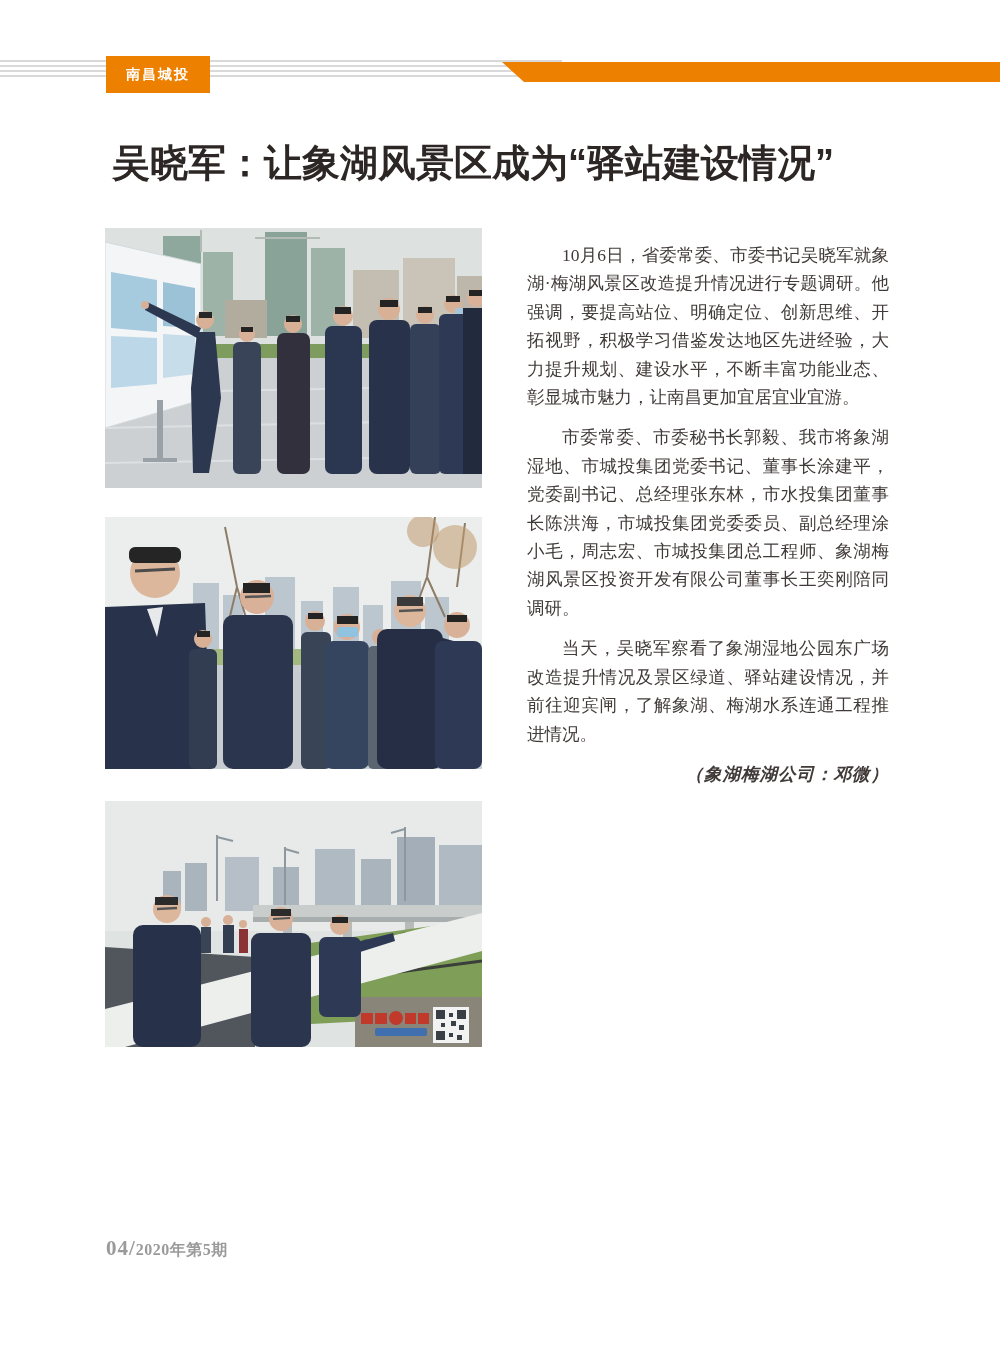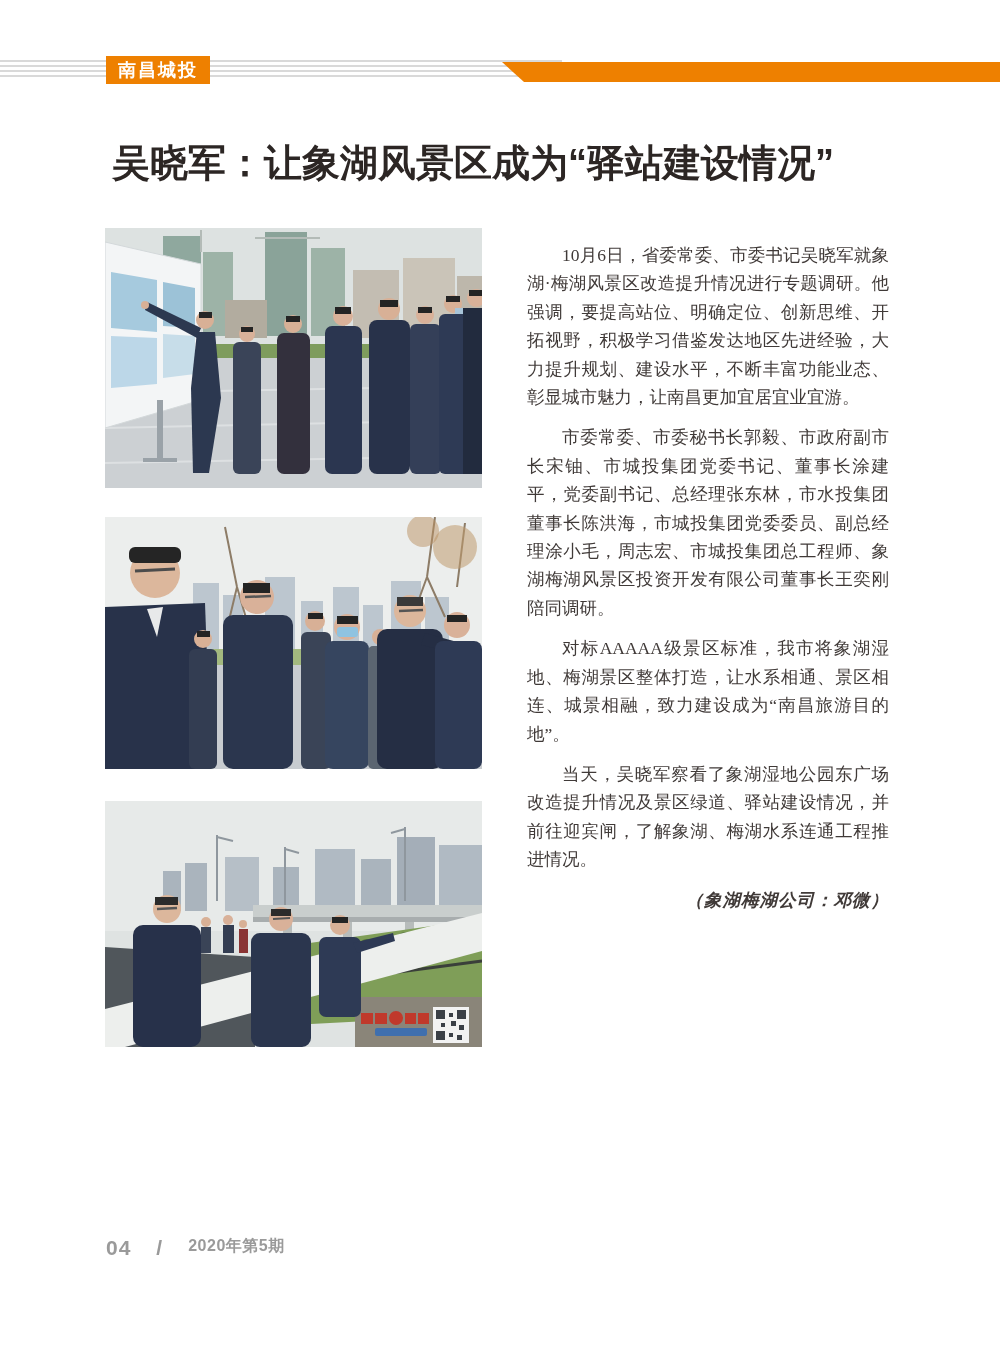--- a/index.html
+++ b/index.html
@@ -6,23 +6,23 @@
   body{
     width:1000px;height:1347px;position:relative;overflow:hidden;
     font-family:"Liberation Serif", serif;
   }
   .page{position:absolute;inset:0;background:#ffffff;}
 
   
   .stripes{position:absolute;left:0;top:60px;width:562px;}
   .stripes span{display:block;height:2px;background:var(--stripe-gray,#d9d9d9);margin-bottom:3px;}
   .header-tag{
-    position:absolute;left:106px;top:56px;width:104px;height:28px;
+    position:absolute;left:106px;top:56px;width:104px;height:37px;
     background:var(--accent-orange,#ee8000);color:#ffffff;
-    font-family:"Liberation Sans",sans-serif;font-weight:bold;font-size:18px;
+    font-family:"Liberation Sans",sans-serif;font-weight:bold;font-size:14px;
     letter-spacing:2px;display:flex;align-items:center;justify-content:center;
   }
   .header-band{
     position:absolute;top:62px;left:502px;right:0;height:20px;
     background:var(--accent-orange,#ee8000);
     clip-path:polygon(0 0,100% 0,100% 100%,22px 100%);
   }
 
   
   .title{
@@ -43,22 +43,22 @@
   .body-text{
     position:absolute;left:515px;top:229px;width:386px;
     font-size:17.5px;line-height:28.4px;color:var(--body-text,#403a38);
     text-align:justify;
   }
   .body-text p{margin:12px;text-indent:2em;}
   .byline{text-align:right;text-indent:0 !important;font-style:italic;letter-spacing:1px;font-weight:bold;}
 
   
   .footer{
-    position:absolute;left:106px;top:1236px;display:flex;align-items:flex-start;
-    color:var(--footer-gray,#999999);font-family:Liberation Sans, sans-serif;font-weight:bold;gap:25px;
+    position:absolute;left:106px;top:1236px;display:flex;align-items:flex-end;
+    color:var(--footer-gray,#999999);font-family:Liberation Serif, serif;font-weight:bold;
   }
   .footer .pnum{font-size:21px;letter-spacing:1px;}
   .footer .pslash{font-size:21px;margin:0 1px 0 0;}
   .footer .pissue{font-size:16px;letter-spacing:0.5px;}
 </style>
 </head>
 <body>
 
 <div class="page">
 
@@ -281,22 +281,21 @@
         <rect x="336" y="222" width="4" height="4" fill="#3a3f46"></rect>
         <rect x="354" y="224" width="5" height="5" fill="#3a3f46"></rect>
         <rect x="344" y="232" width="4" height="4" fill="#3a3f46"></rect>
         <rect x="352" y="234" width="5" height="5" fill="#3a3f46"></rect>
       </g>
     </svg>
   </figure>
 
   <section class="body-text">
     <p>10月6日，省委常委、市委书记吴晓军就象湖·梅湖风景区改造提升情况进行专题调研。他强调，要提高站位、明确定位、创新思维、开拓视野，积极学习借鉴发达地区先进经验，大力提升规划、建设水平，不断丰富功能业态、彰显城市魅力，让南昌更加宜居宜业宜游。</p>
-    <p>市委常委、市委秘书长郭毅、市政府副市长宋铀、市城投集团党委书记、董事长涂建平，党委副书记、总经理张东林，市水投集团董事长陈洪海，市城投集团党委委员、副总经理涂小毛，周志宏、市城投集团总工程师、象湖梅湖风景区投资开发有限公司董事长王奕刚陪同调研。</p>
-    <p>对标AAAAA级景区标准，我市将象湖湿地、梅湖景区整体打造，让水系相通、景区相连、城景相融，致力建设成为“南昌旅游目的地”。</p>
+    <p>市委常委、市委秘书长郭毅、我市将象湖湿地、市城投集团党委书记、董事长涂建平，党委副书记、总经理张东林，市水投集团董事长陈洪海，市城投集团党委委员、副总经理涂小毛，周志宏、市城投集团总工程师、象湖梅湖风景区投资开发有限公司董事长王奕刚陪同调研。</p>
     <p>当天，吴晓军察看了象湖湿地公园东广场改造提升情况及景区绿道、驿站建设情况，并前往迎宾闸，了解象湖、梅湖水系连通工程推进情况。</p>
     <p class="byline">（象湖梅湖公司：邓微）</p>
   </section>
 
   <footer class="footer">
     <span class="pnum">04</span>
     <span class="pslash">/</span>
     <span class="pissue">2020年第5期</span>
   </footer>
 

